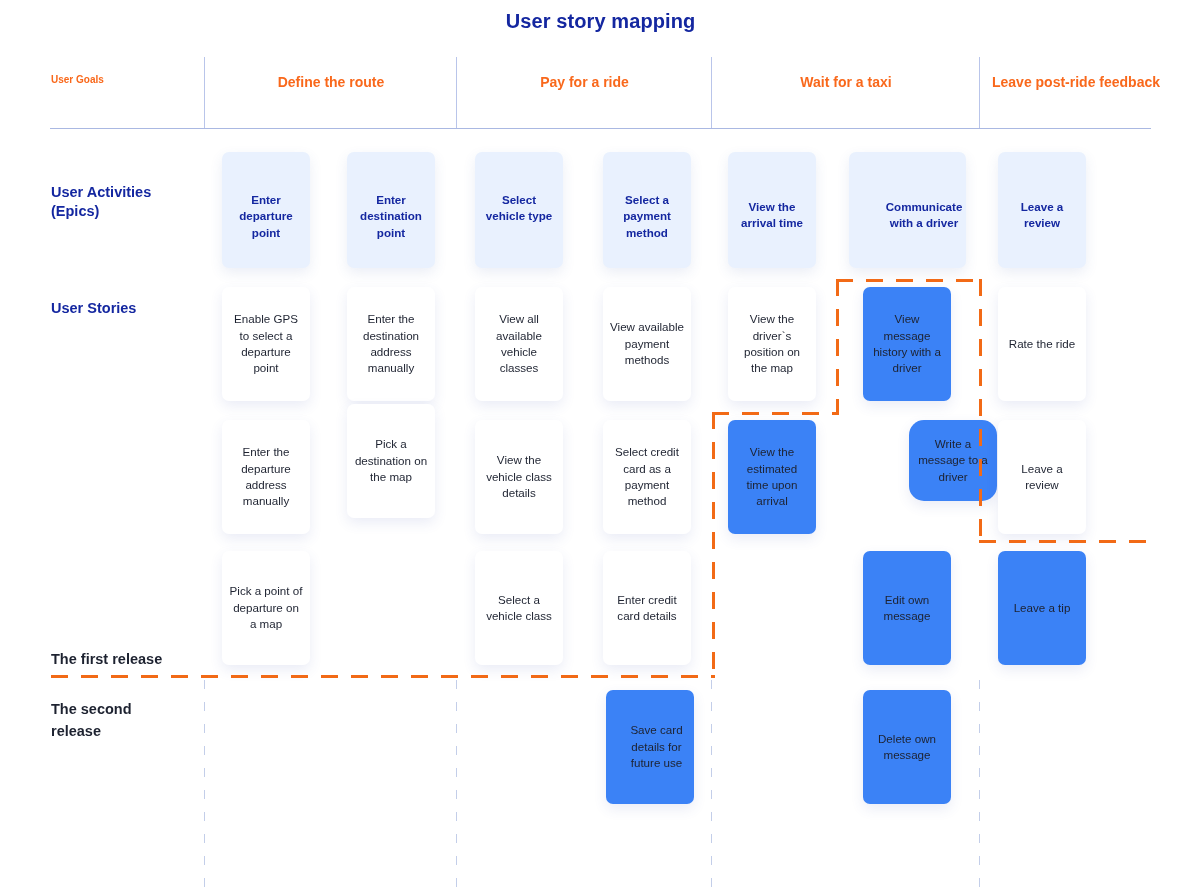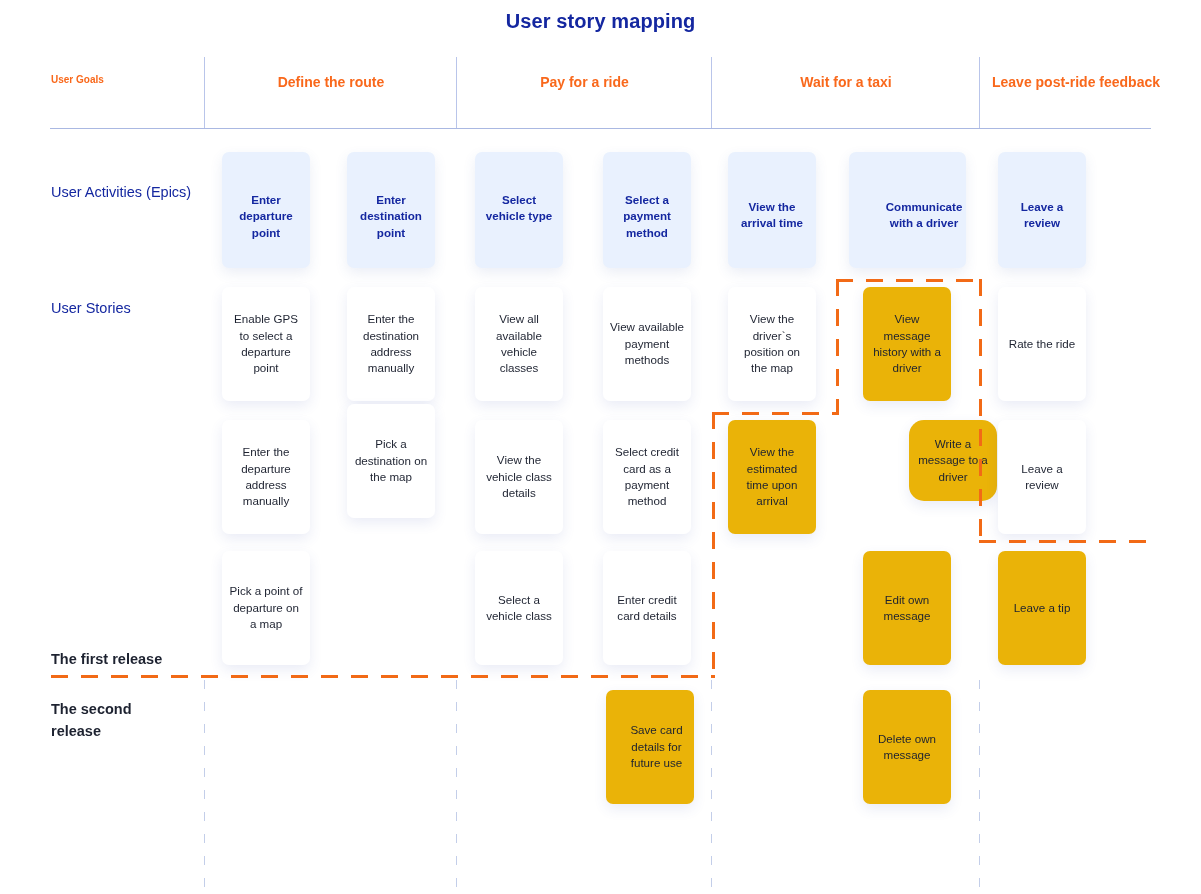--- a/index.html
+++ b/index.html
@@ -34,21 +34,21 @@
     position: absolute; top: 74px;
     text-align: center;
     font-size: 14px; font-weight: 700; line-height: 1.25;
     color: #f9681b;
   }
   .col-head.goals { text-align: left; font-size: 10px; }
 
   
   .row-label {
     position: absolute; left: 51px;
-    font-size: 14.5px; font-weight: 400; line-height: 1.33;
+    font-size: 14.5px; font-weight: 700; line-height: 1.33;
     color: #1427a0;
   }
   .rel-label {
     position: absolute; left: 51px;
     font-size: 14.5px; font-weight: 700; line-height: 1.55;
     color: #1d2230;
   }
 
   
   .vline-dash {
@@ -75,21 +75,21 @@
     align-items: flex-start;
     padding-top: 40px;
   }
   .card.epic.tall-top { padding-top: 47px; }
   .card.story {
     background: #ffffff;
     color: #1d2230;
     font-weight: 400;
     box-shadow: 0 5px 13px rgba(60, 85, 170, .11);
   }
-  .card.story.peach { background: #eab308; }
+  .card.story.peach { background: #3b82f6; }
 
   
   .odash {
     position: absolute;
     background-repeat: repeat;
   }
   .odash.h {
     height: 3px;
     background-image: linear-gradient(to right, #f26a16 0, #f26a16 17px, transparent 17px, transparent 30px);
     background-size: 30px 3px;

